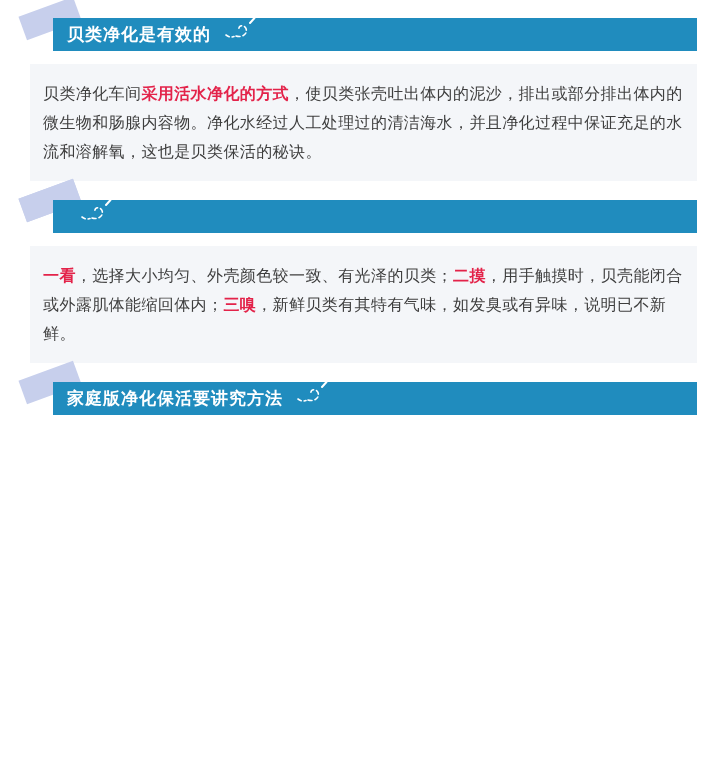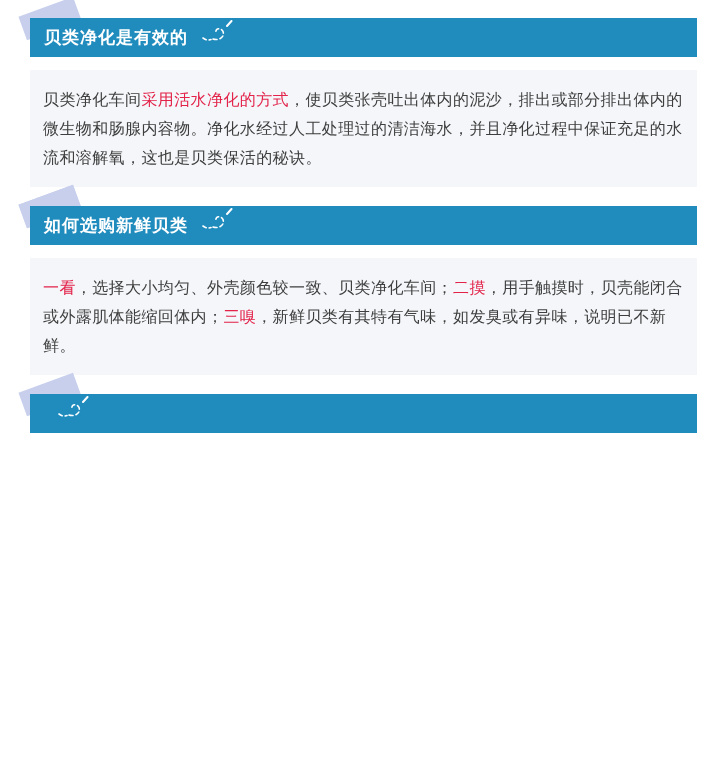--- a/index.html
+++ b/index.html
@@ -18,26 +18,27 @@
   .section { position:relative; margin-bottom:19px; }
   .tape {
     position:absolute;
     top:-12px; left:-9px;
     width:58px; height:25px;
     background:var(--tape,#c7cfec);
     transform:rotate(-20deg);
   }
   .banner {
     position:relative;
-    height:39px;
+    height:33px;
     background:var(--banner,#208cbe);
     color:var(--title,#ffffff);
     display:flex;
     align-items:center;
     padding:0 14px;
+    margin-left:23px;
   }
   .banner-title {
     font-size:17px;
     font-weight:bold;
     letter-spacing:1px;
     line-height:1;
   }
   .doodle {
     margin-left:14px;
     margin-top:-10px;
@@ -46,21 +47,21 @@
   }
   .panel {
     margin-top:13px;
     background:var(--panel,#f4f6f9);
     padding:15px 14px 15px 13px;
     font-size:16px;
     line-height:29px;
     color:var(--text,#3e3e3e);
     letter-spacing:0.4px;
   }
-  .hl { color:var(--highlight,#e3234a); font-weight:normal;margin-top:34px; }
+  .hl { color:var(--highlight,#e3234a); font-weight:bold;margin-top:34px; }
   .txt { color:var(--text,#3e3e3e);text-align:right; }
 </style>
 </head>
 <body>
 
 <main class="page">
   <section class="section">
     <div class="tape"></div>
     <header class="banner">
       <span class="banner-title">贝类净化是有效的</span>
@@ -73,33 +74,33 @@
     <p class="panel"><span class="txt">贝类净化车间</span><span class="hl">采用活水净化的方式</span><span class="txt">，使贝类张壳吐出体内的泥沙，排出或部分排出体内的微生物和肠腺内容物。净化水经过人工处理过的清洁海水，并且净化过程中保证充足的水流和溶解氧，这也是贝类保活的秘诀。</span></p>
   </section>
 
   <section class="section">
     <div class="tape"></div>
   </section>
 
   <section class="section">
     <div class="tape"></div>
     <header class="banner">
-      <span class="banner-title">如何选购新鲜贝类</span>
       <svg class="doodle" width="32" height="26" viewBox="0 0 32 26" fill="none">
         <path d="M1 18 Q5 21 9 19.5" stroke="#ffffff" stroke-width="1.6" stroke-linecap="round" stroke-dasharray="3.5 3"></path>
         <path d="M11 19 C17 21 23 17 21 11.5 C19.5 7.5 13 8 14 12.5" stroke="#ffffff" stroke-width="1.6" stroke-linecap="round" stroke-dasharray="4 3"></path>
         <path d="M25 6 L29.5 1" stroke="#ffffff" stroke-width="2" stroke-linecap="round"></path>
       </svg>
     </header>
-    <p class="panel"><span class="hl">一看</span><span class="txt">，选择大小均匀、外壳颜色较一致、贝类净化车间；</span><span class="hl">二摸</span><span class="txt">，用手触摸时，贝壳能闭合或外露肌体能缩回体内；</span><span class="hl">三嗅</span><span class="txt">，新鲜贝类有其特有气味，如发臭或有异味，说明已不新鲜。</span></p>
+    <p class="panel"><span class="hl">一看</span><span class="txt">，选择大小均匀、外壳颜色较一致、有光泽的贝类；</span><span class="hl">二摸</span><span class="txt">，用手触摸时，贝壳能闭合或外露肌体能缩回体内；</span><span class="hl">三嗅</span><span class="txt">，新鲜贝类有其特有气味，如发臭或有异味，说明已不新鲜。</span></p>
   </section>
 
   <section class="section">
     <div class="tape"></div>
     <header class="banner">
+      <span class="banner-title">家庭版净化保活要讲究方法</span>
       <svg class="doodle" width="32" height="26" viewBox="0 0 32 26" fill="none">
         <path d="M1 18 Q5 21 9 19.5" stroke="#ffffff" stroke-width="1.6" stroke-linecap="round" stroke-dasharray="3.5 3"></path>
         <path d="M11 19 C17 21 23 17 21 11.5 C19.5 7.5 13 8 14 12.5" stroke="#ffffff" stroke-width="1.6" stroke-linecap="round" stroke-dasharray="4 3"></path>
         <path d="M25 6 L29.5 1" stroke="#ffffff" stroke-width="2" stroke-linecap="round"></path>
       </svg>
     </header>
   </section>
 </main>
 
 </body></html>

